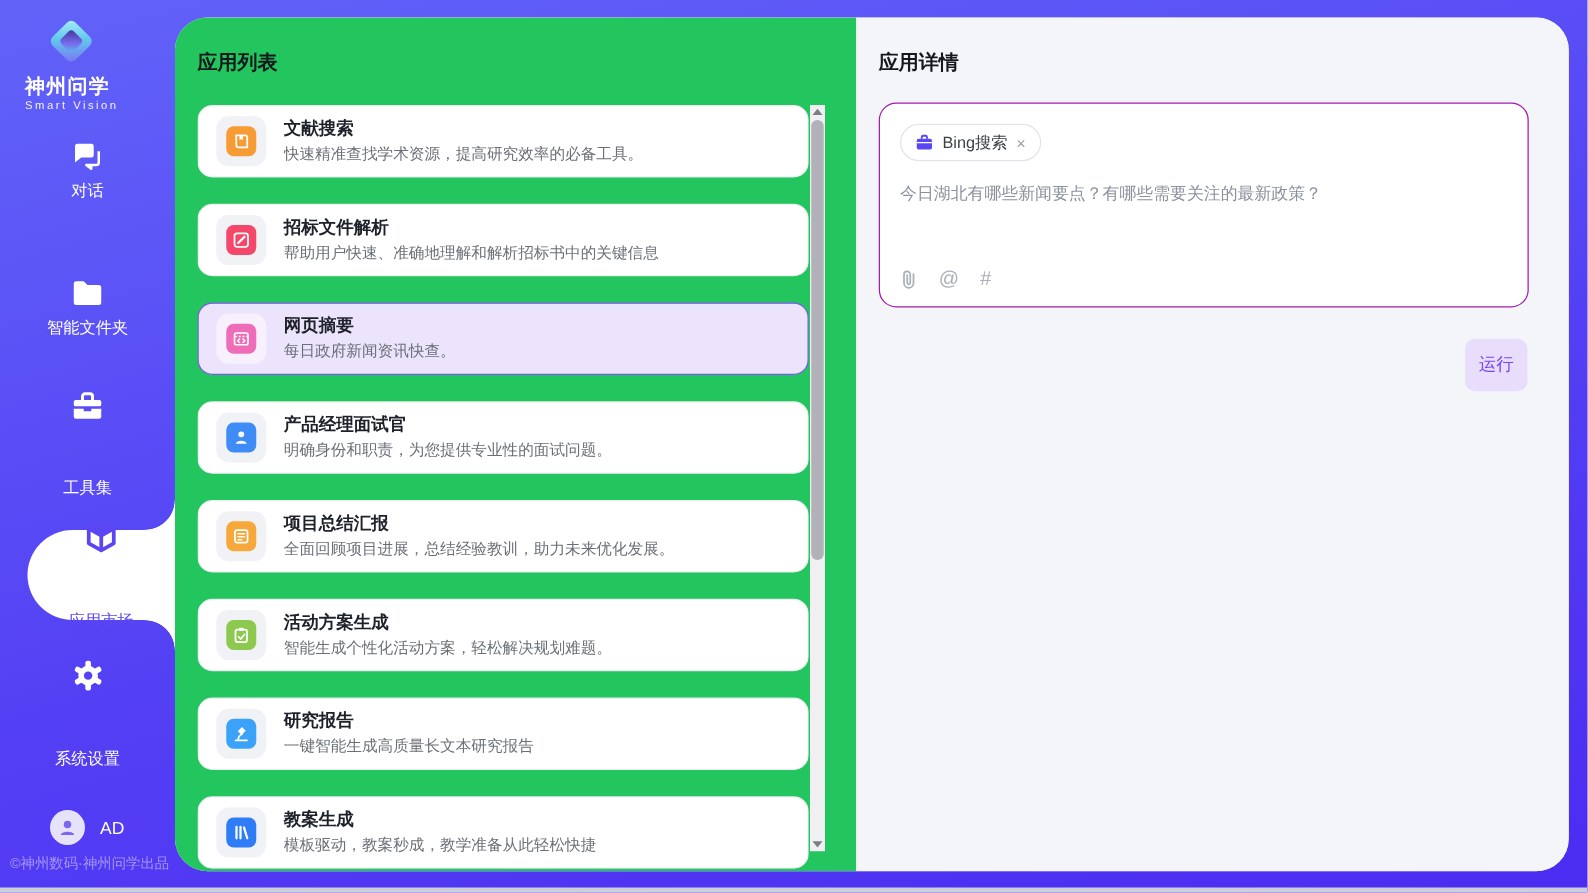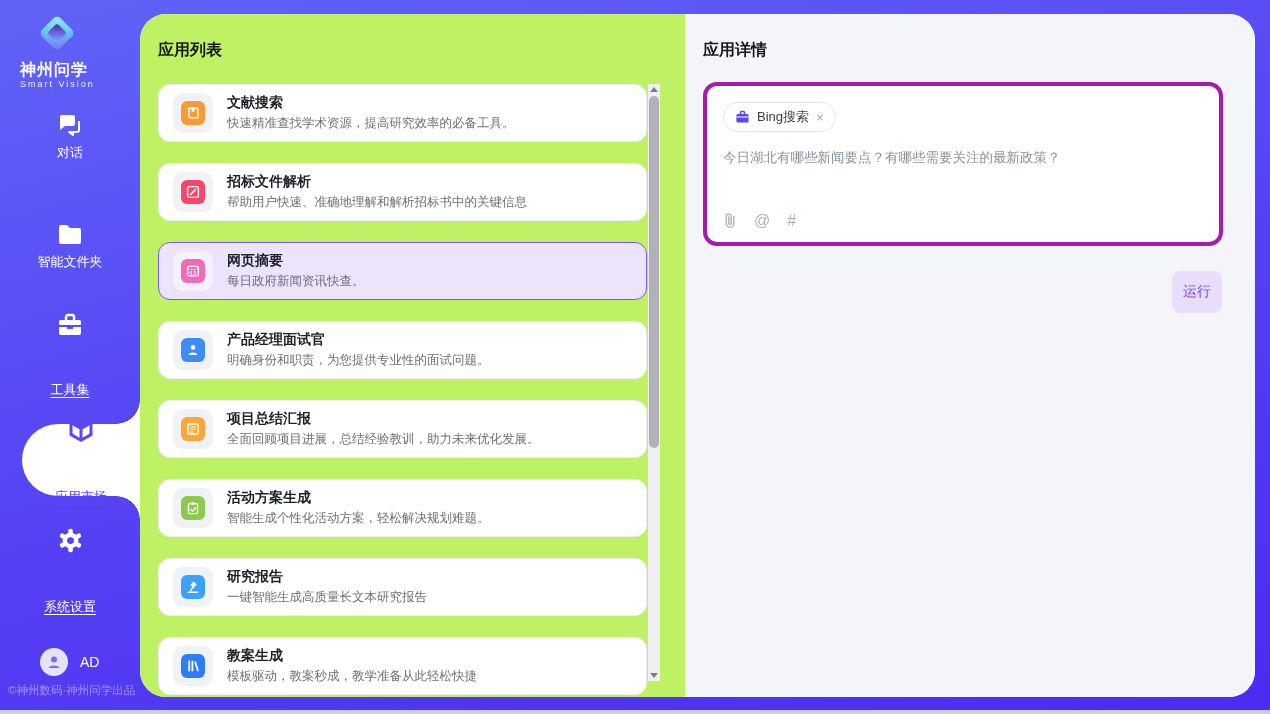--- a/index.html
+++ b/index.html
@@ -21,42 +21,42 @@
   .dia .d1 { position:absolute; left:5px; top:5px; width:26px; height:26px; transform:rotate(45deg);
     border-radius:5px; background:linear-gradient(135deg,#aaf0fb 0%,#62c8ef 45%,#7b6ff2 100%); }
   .dia .d2 { position:absolute; left:11px; top:11px; width:14px; height:14px; transform:rotate(45deg);
     border-radius:3px; background:linear-gradient(135deg,#3d3494 0%,#7a6cf0 60%,#58c0e8 100%); }
   .brand-text .t1 { color:#fff; font-size:16px; font-weight:bold; letter-spacing:1px; line-height:18px; }
   .brand-text .t2 { color:rgba(255,255,255,.92); font-size:9px; letter-spacing:2px; line-height:11px; }
 
   .nav-item { position:absolute; left:0; width:140px; height:62px; display:flex; flex-direction:column;
     align-items:center; justify-content:center; gap:6px; color:#fff; cursor:pointer; }
   .nav-item .lbl { font-size:13px; }
-  .nav-item .lbl.u { text-decoration:underline; text-underline-offset:3px;margin-top:38px; }
+  .nav-item .lbl.u { text-underline-offset:3px;margin-top:38px; }
   .nav-chat   { top:106px; }
   .nav-folder { top:216px; }
   .nav-tools  { top:324px; }
   .nav-market { top:429px; left:22px; width:118px; color:#5b46f3; }
   .nav-gear   { top:540px; }
 
   .tab-sel { position:absolute; left:22px; top:424px; width:118px; height:72px;
     background:#fff; border-radius:36px 0 0 36px; }
   .tab-sel::before { content:""; position:absolute; right:0; top:-24px; width:24px; height:24px;
     background:radial-gradient(circle at 0 0, rgba(0,0,0,0) 23.5px, #fff 24px); }
   .tab-sel::after { content:""; position:absolute; right:0; bottom:-24px; width:24px; height:24px;
     background:radial-gradient(circle at 0 100%, rgba(0,0,0,0) 23.5px, #fff 24px); }
 
   .user-row { position:absolute; left:40px; top:648px; display:flex; align-items:center; gap:12px; }
   .avatar { width:28px; height:28px; border-radius:50%; background:#e6e2f9; display:flex;
     align-items:center; justify-content:center; }
   .user-name { color:#fff; font-size:14px; }
   .side-footer { position:absolute; left:8px; bottom:16px; color:rgba(255,255,255,.45); font-size:11.5px; white-space:nowrap; }
 
   
-  .list-panel { width:545px; background:#bef264; position:relative; flex:0 0 auto; }
+  .list-panel { width:545px; background:#22c55e; position:relative; flex:0 0 auto; }
   .panel-title { font-size:16px; font-weight:bold; color:#17181c; }
   .list-panel .panel-title { position:absolute; left:18px; top:26px; }
   .apps { position:absolute; left:18px; top:70px; width:489px; bottom:2px; overflow:hidden;
     display:flex; flex-direction:column; gap:21px; }
   .app-card { flex:0 0 58px; border:1px solid #ececf1; border-radius:12px; background:#fff;
     display:flex; align-items:center; padding:0 14px 0 14px; gap:14px; cursor:pointer; }
   .app-card.selected { background:#ece3fc; border:1.5px solid #7e57f0; }
   .icon-wrap { width:40px; height:40px; border-radius:10px; background:#f1f2f6; display:flex;
     align-items:center; justify-content:center; flex:0 0 auto; }
   .app-card.selected .icon-wrap { background:#f6f1fd; }
@@ -68,21 +68,21 @@
   .scrollbar { position:absolute; left:508px; top:70px; bottom:16px; width:12px; background:#f0f0f3; }
   .sb-thumb { position:absolute; left:1px; top:12px; width:10px; height:352px; background:#b1b1b9; border-radius:5px; }
   .sb-up, .sb-down { position:absolute; left:2px; width:0; height:0; border-left:4px solid transparent; border-right:4px solid transparent; }
   .sb-up { top:3px; border-bottom:5px solid #7d7d86; }
   .sb-down { bottom:3px; border-top:5px solid #7d7d86; }
 
   
   .detail-panel { flex:1; background:#f4f5f8; border-left:1px solid #e9eaef; position:relative; }
   .detail-panel .panel-title { position:absolute; left:17px; top:26px; }
   .detail-card { position:absolute; left:17px; top:68px; width:520px; height:164px; background:#fff;
-    border:4px solid #a21caf; border-radius:14px; padding:16px; }
+    border:1px solid #a21caf; border-radius:14px; padding:16px; }
   .tool-tag { display:inline-flex; align-items:center; gap:7px; height:30px; padding:0 11px;
     border:1px solid #e3e5ea; border-radius:16px; background:#fff; cursor:pointer; }
   .tool-tag .t-label { font-size:13px; color:#3c4046; }
   .tool-tag .t-close { font-size:13px; color:#9aa0a8; cursor:pointer; }
   .query-text { margin-top:16px; font-size:13.5px; color:#8b919c; line-height:20px; }
   .attach-row { position:absolute; left:16px; bottom:13px; display:flex; align-items:center; gap:17px; color:#aab0ba; }
   .attach-row .sym { font-size:16px; line-height:16px; cursor:pointer; }
   .run-btn { position:absolute; top:257px; right:33px; width:50px; height:42px; background:#e9ddfc;
     color:#7a45f6; font-size:14px; border:none; border-radius:8px; cursor:pointer;
     display:flex; align-items:center; justify-content:center; }

